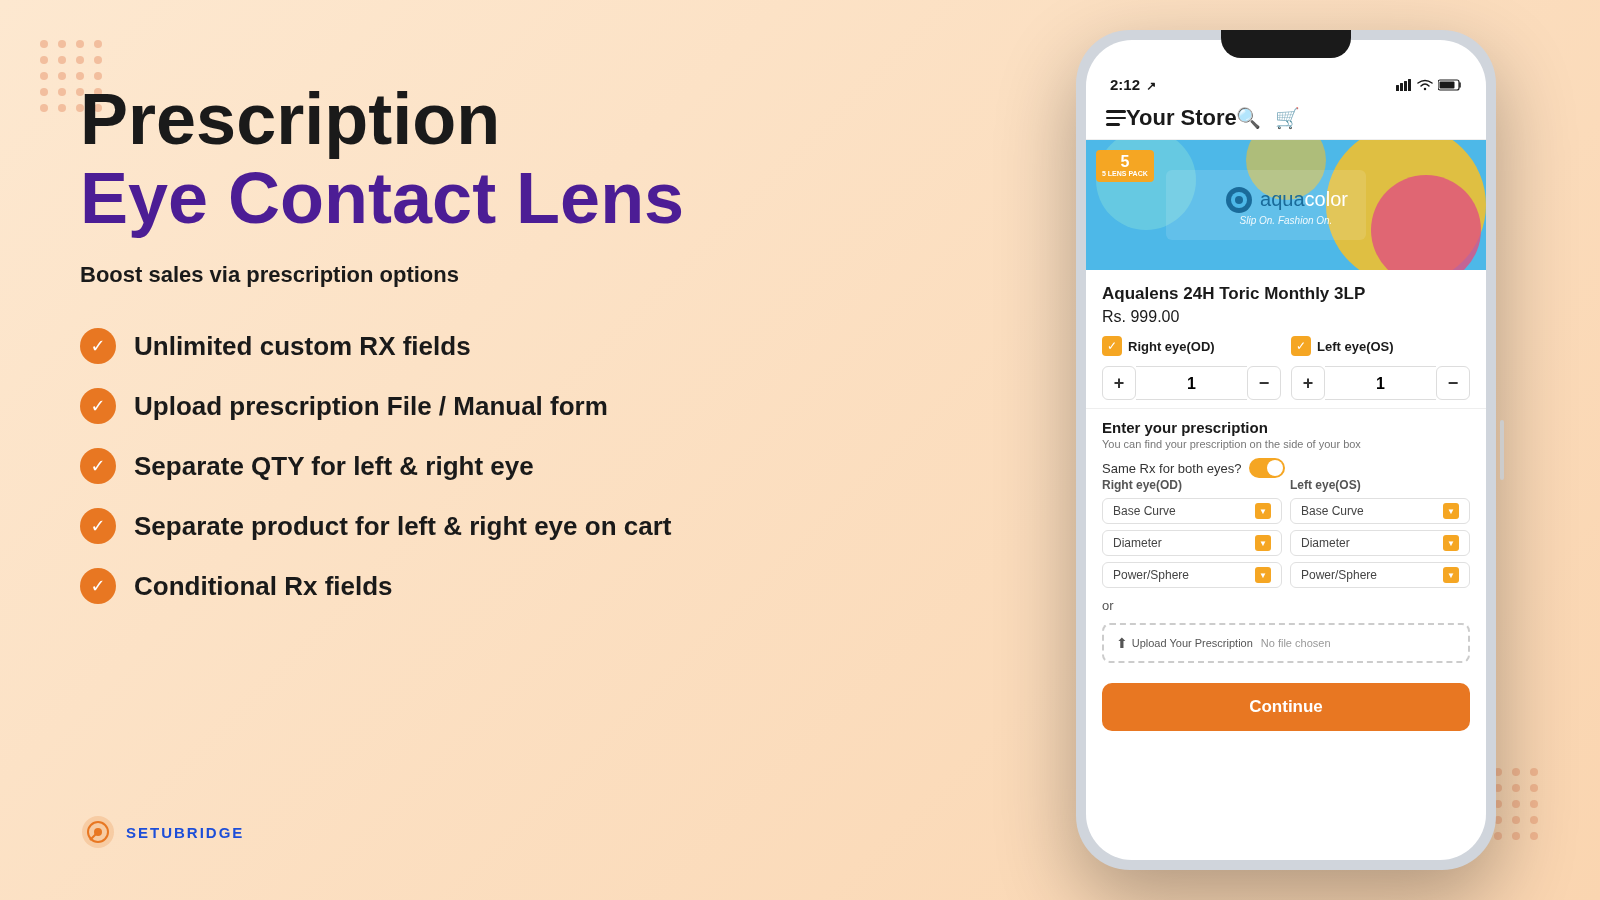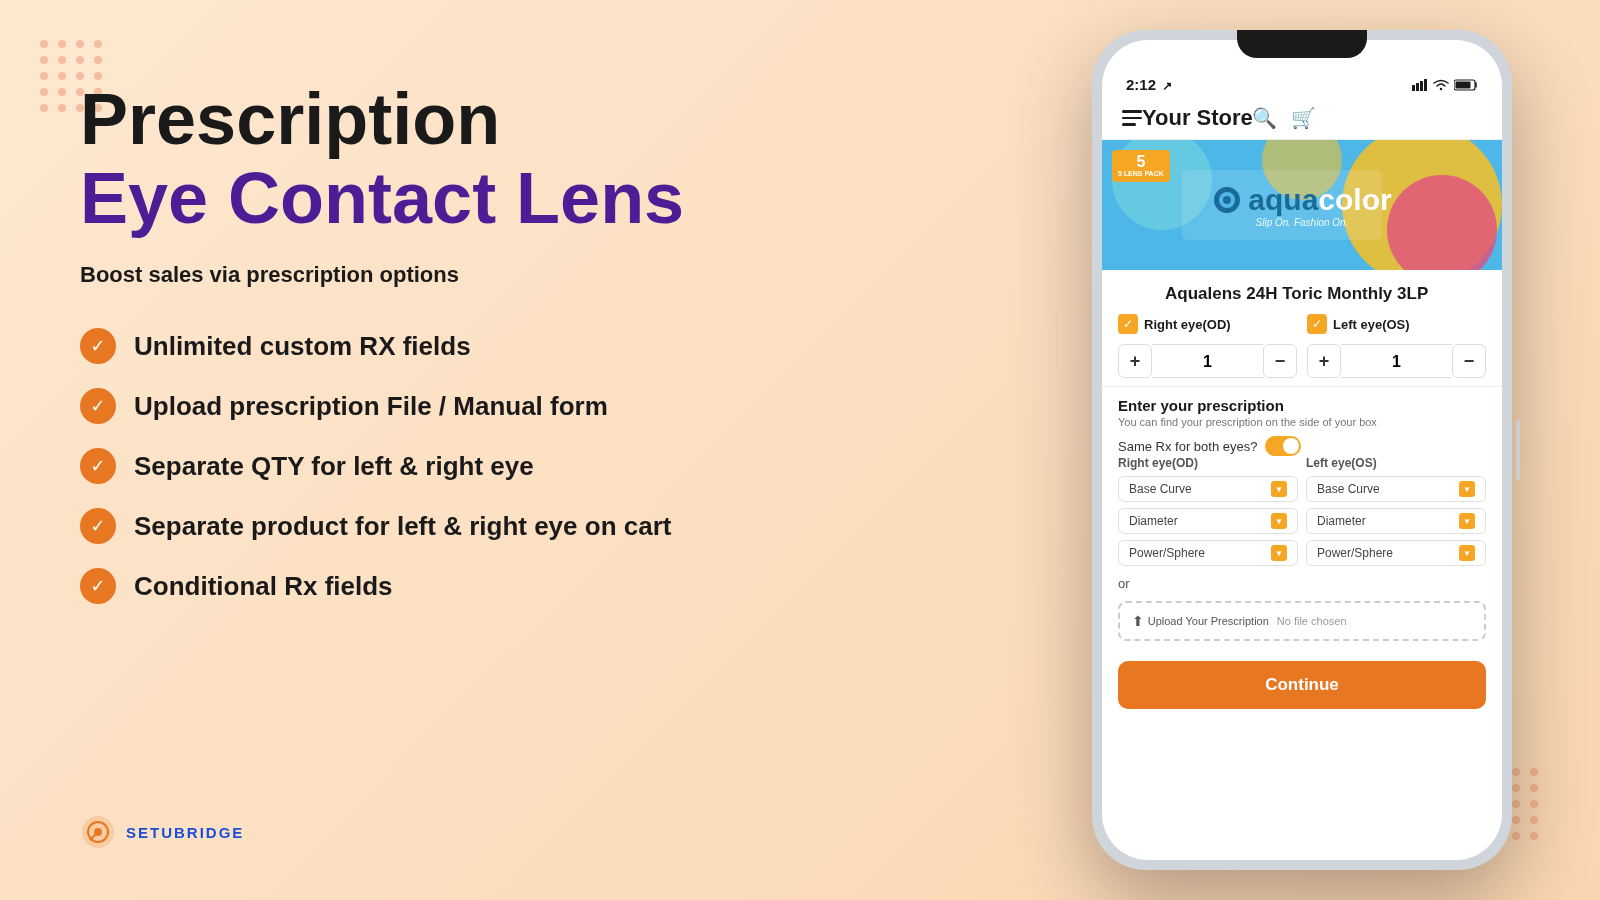--- a/index.html
+++ b/index.html
@@ -121,21 +121,21 @@
     .brand-name {
       font-size: 15px;
       font-weight: 700;
       color: #1d4ed8;
       letter-spacing: 2px;
     }
 
     
     .phone-container {
       position: absolute;
-      right: 88px;
+      right: 104px;
       top: 30px;
       width: 420px;
       height: 840px;
     }
 
     .phone-outer {
       width: 420px;
       height: 840px;
       background: #d0d5dc;
       border-radius: 54px;
@@ -219,21 +219,20 @@
       font-weight: 700;
       padding: 4px 6px;
       border-radius: 4px;
       text-align: center;
       line-height: 1.2;
     }
 
     
     .product-info {
       padding: 14px 16px 0;
-      margin-left: 47px;
     }
 
     .product-name {
       font-size: 17px;
       font-weight: 900;
       color: #1a1a1a;
       line-height: 1.2;
     }
 
     .product-price {
@@ -640,31 +639,32 @@
           <div class="lens-pack-badge">
             <div style="font-size:16px;font-weight:900;line-height:1;">5</div>
             <div style="font-size:7px;">5 LENS PACK</div>
           </div>
           <div style="display:flex;align-items:center;gap:6px;">
             <svg width="30" height="30" viewBox="0 0 30 30">
               <circle cx="15" cy="15" r="13" fill="#1a6b9a"></circle>
               <circle cx="15" cy="15" r="8" fill="#4db8e8"></circle>
               <circle cx="15" cy="15" r="4" fill="#1a6b9a"></circle>
             </svg>
-            <div style="font-size:30px;font-weight:700;color:#1a6b9a;">
+            <div style="font-size:20px;font-weight:400;color:#1a6b9a;">
               <span style="color:#1a6b9a;">aqua</span><span style="color:white;">color</span>
             </div>
           </div>
           <div style="font-size:10px;color:rgba(255,255,255,0.9);font-style:italic;">Slip On. Fashion On.</div>
         </div>
       </div>
 
       
       <div class="product-info">
         <div class="product-name">Aqualens 24H Toric Monthly 3LP</div>
+        <div class="product-price">Rs. 999.00</div>
       </div>
 
       
       <div class="eye-selection">
         <div class="eye-option">
           <div class="eye-checkbox">✓</div>
           <span class="eye-label">Right eye(OD)</span>
         </div>
         <div class="eye-option">
           <div class="eye-checkbox">✓</div>

